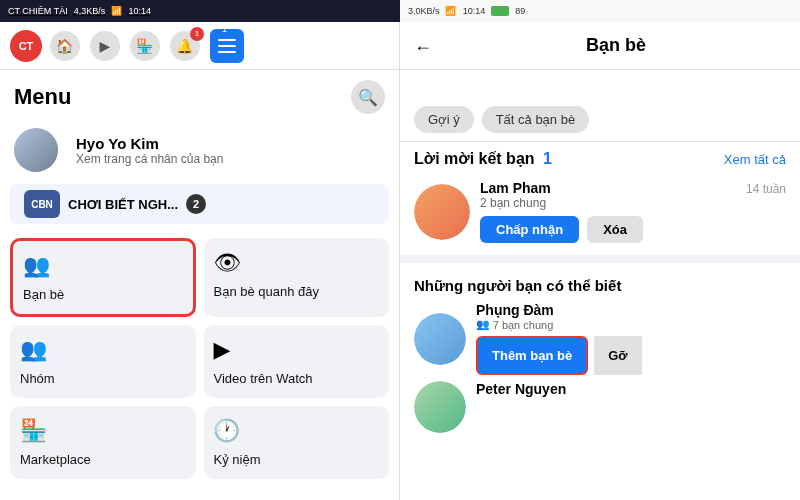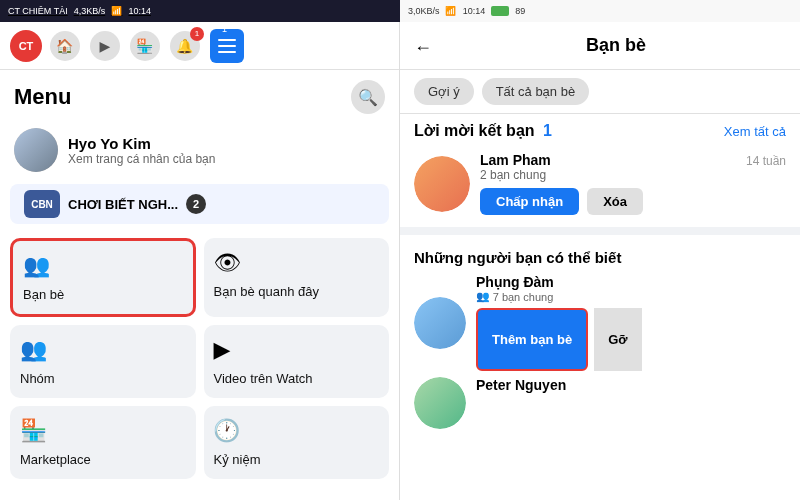--- a/index.html
+++ b/index.html
@@ -176,21 +176,21 @@
       align-items: center;
       justify-content: center;
       font-size: 16px;
       cursor: pointer;
     }
 
     
     .user-profile {
       display: flex;
       align-items: center;
-      gap: 10px;
+      gap: 18px;
       padding: 8px 14px;
     }
     .avatar {
       width: 44px;
       height: 44px;
       border-radius: 50%;
       background: linear-gradient(135deg, #ccc, #999);
       overflow: hidden;
       display: flex;
       align-items: center;
@@ -321,20 +321,21 @@
       border-bottom: 1px solid #e0e0e0;
     }
     .filter-tab {
       padding: 6px 14px;
       border-radius: 20px;
       background: #e0e0e0;
       font-size: 13px;
       color: #333;
       cursor: pointer;
       font-weight: 500;
+      margin-top: 28px;
     }
 
     
     .section-header {
       display: flex;
       justify-content: space-between;
       align-items: center;
       padding: 8px 14px 4px;
     }
     .section-title {
@@ -469,21 +470,21 @@
     .person-actions {
       display: flex;
       gap: 6px;
       margin-top: 5px;
     }
     .btn-add {
       background: #1877f2;
       color: #fff;
       border: none;
       border-radius: 6px;
-      padding: 22px 14px;
+      padding: 10px 14px;
       font-size: 13px;
       font-weight: 600;
       cursor: pointer;
     }
     .btn-remove {
       background: #e0e0e0;
       color: #000;
       border: none;
       border-radius: 0;
       padding: 6px 14px;

